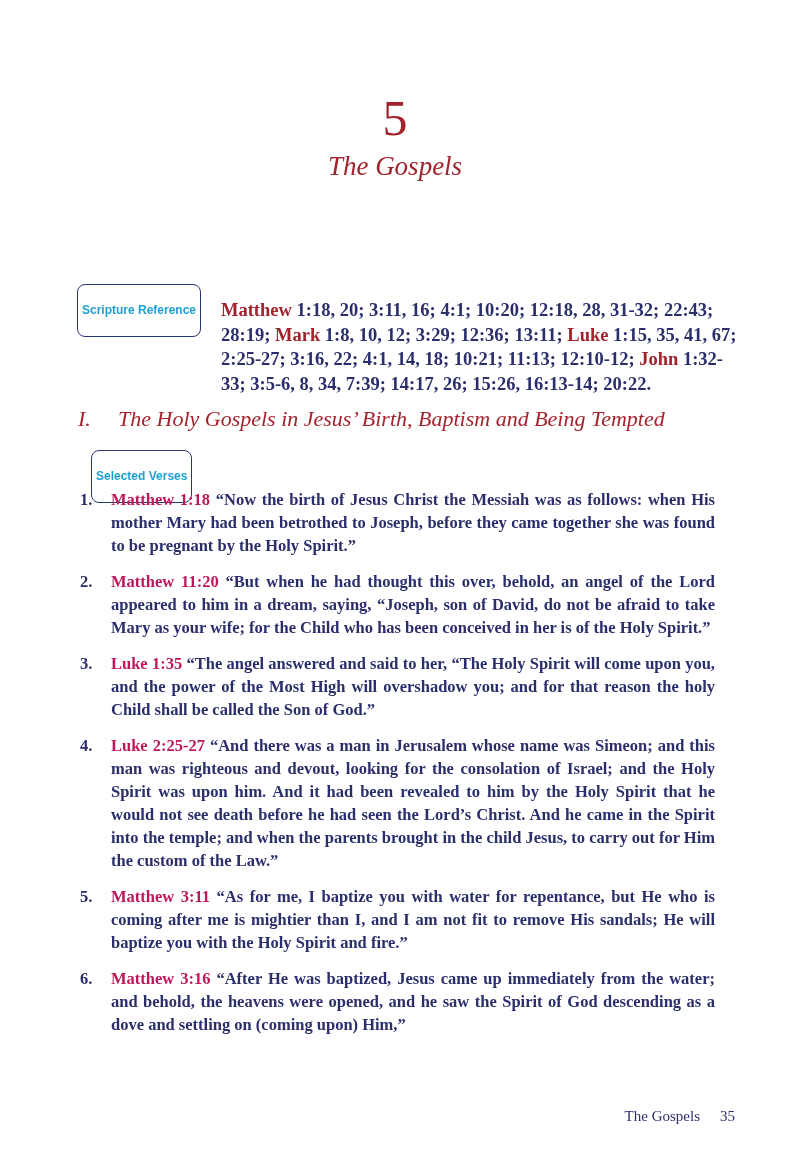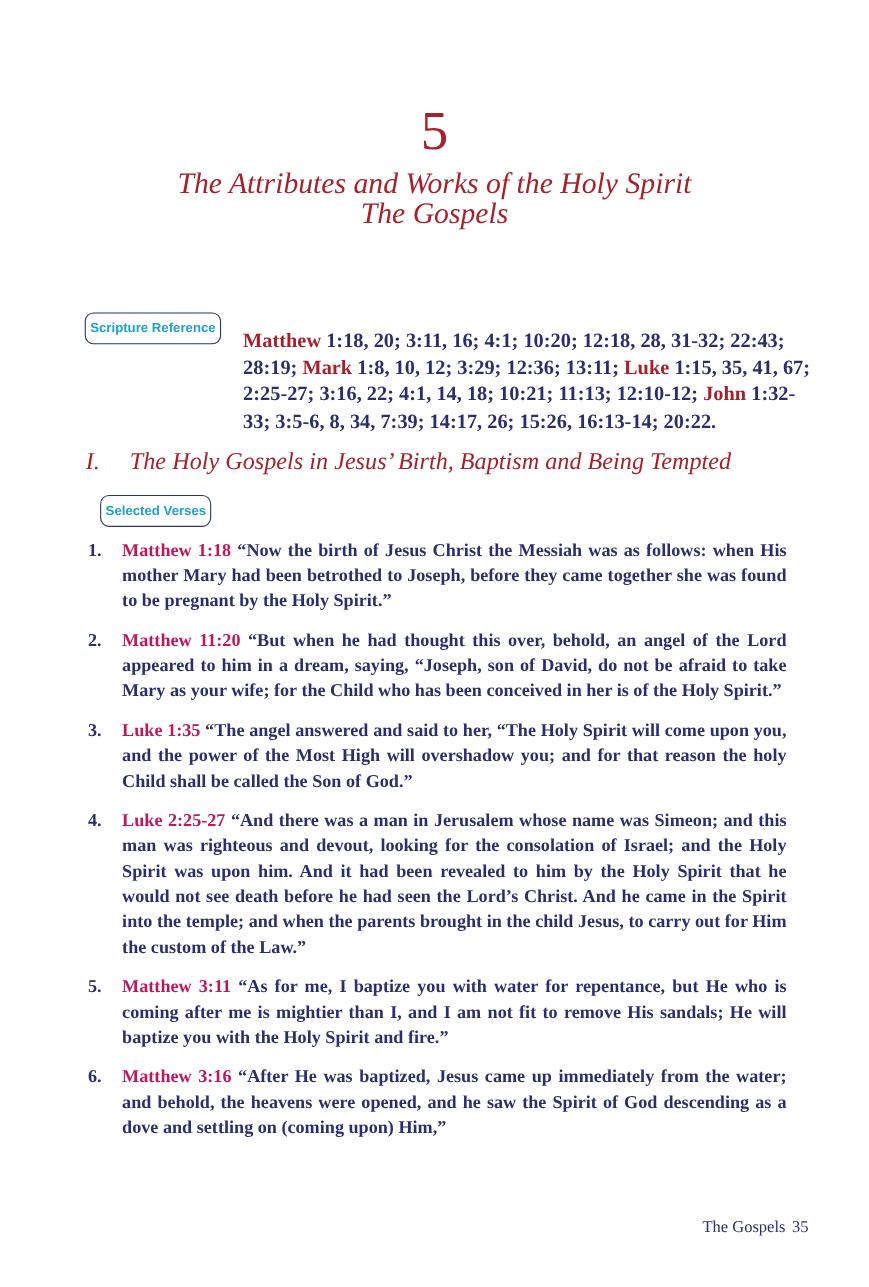--- a/index.html
+++ b/index.html
@@ -6,45 +6,44 @@
   body { width:790px; height:1170px; position:relative; overflow:hidden;
          font-family:"Liberation Serif", "DejaVu Serif", serif; }
   .chapter-num { position:absolute; left:0; width:790px; top:88px; text-align:center;
                  font-size:50px; color:#a3232d; line-height:60px; }
   .chapter-title { position:absolute; left:0; width:790px; top:152px; text-align:center;
                    font-style:italic; font-size:27px; color:#a3232d; line-height:28px; }
   .chapter-title div { display:block; }
   .ref-block { position:absolute; left:77px; top:282px; width:660px; }
   .pill { display:inline-block; border:1.3px solid #2b3576; border-radius:8px;
           color:#1ea0d2; font-family:"Liberation Sans", sans-serif; font-weight:bold;
-          font-size:12px; padding:6px 4px; line-height:15px; }
+          font-size:12px; padding:18px 4px; line-height:15px; }
   .ref-pill { position:absolute; left:0; top:2px; }
   .ref-text { position:absolute; left:144px; top:16px; width:520px; font-weight:bold;
               color:#2a2f6b; font-size:18.5px; line-height:24.5px; }
   .book { color:#a3232d; }
   .section-h { position:absolute; left:78px; top:406px; font-style:italic; font-size:22px;
                color:#a3232d; white-space:nowrap; }
   .section-h .num { display:inline-block; width:40px; }
   .sel-pill { position:absolute; left:75px; top:450px;margin-left:16px; }
   .verses { position:absolute; left:80px; top:488px; width:635px; margin:0; padding:0;
             list-style:none; }
   .verse { position:relative; padding-left:31px; color:#2a2f6b; font-weight:bold;
            font-size:16.5px; line-height:23px; margin-bottom:13px; text-align:justify; }
   .verse .vnum { position:absolute; left:0; top:0; }
   .verse .vref { color:#be185d; }
   .footer { position:absolute; right:55px; top:1108px; color:#2a2f6b; font-size:15px; }
-  .footer .page { margin-left:6px; }
+  .footer .page { margin-left:20px; }
 </style>
 </head>
 <body>
 
 <div class="chapter-num">5</div>
 
 <div class="chapter-title">
-  <div>The Attributes and Works of the Holy Spirit</div>
   <div>The Gospels</div>
 </div>
 
 <div class="ref-block">
   <span class="pill ref-pill">Scripture Reference</span>
   <div class="ref-text">
     <span class="book">Matthew</span><span> 1:18, 20; 3:11, 16; 4:1; 10:20; 12:18, 28, 31-32; 22:43; 28:19; </span><span class="book">Mark</span><span> 1:8, 10, 12; 3:29; 12:36; 13:11; </span><span class="book">Luke</span><span> 1:15, 35, 41, 67; 2:25-27; 3:16, 22; 4:1, 14, 18; 10:21; 11:13; 12:10-12; </span><span class="book">John</span><span> 1:32-33; 3:5-6, 8, 34, 7:39; 14:17, 26; 15:26, 16:13-14; 20:22.</span>
   </div>
 </div>
 

